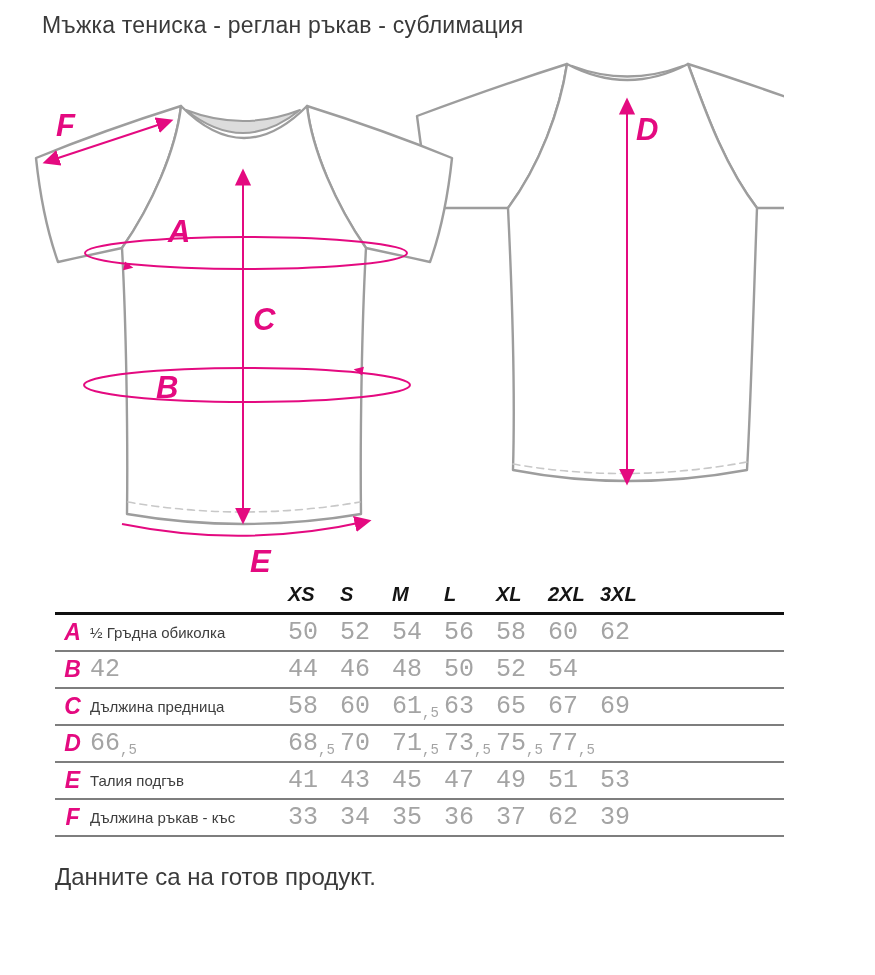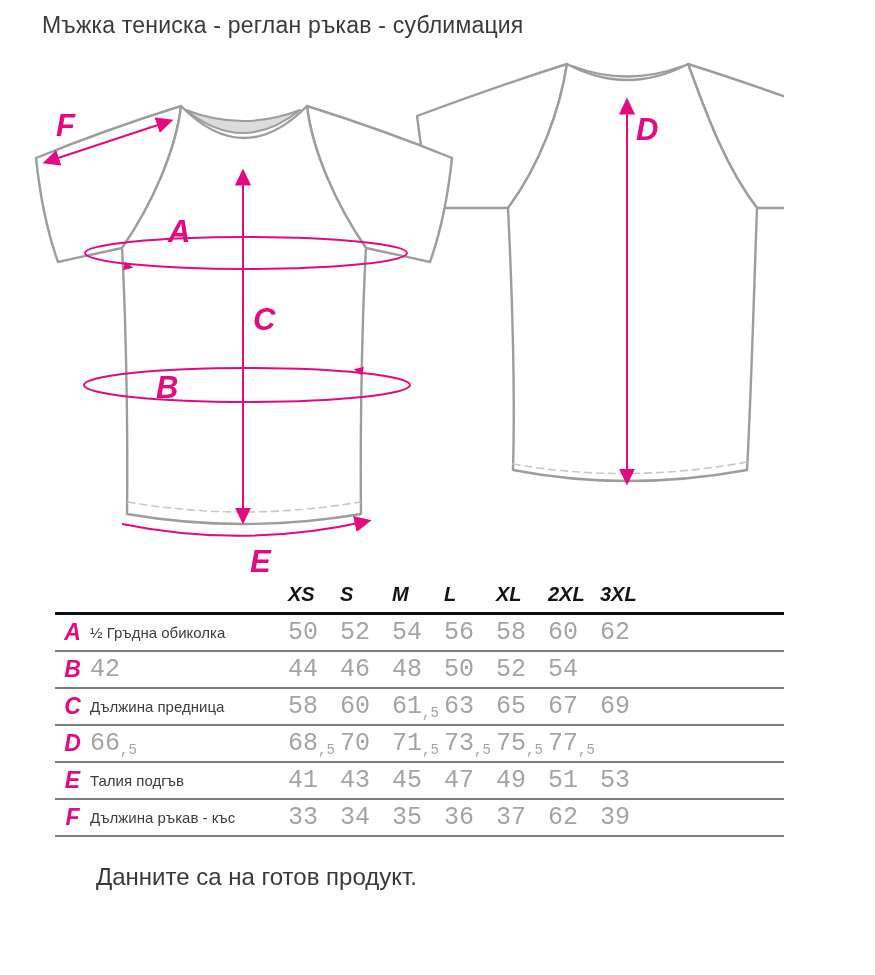--- a/index.html
+++ b/index.html
@@ -34,21 +34,21 @@
   .letter{
     text-align:center; font-weight:bold; font-style:italic;
     font-size:23px;
   }
   .rlabel{ font-size:15px; color:#3e3e3e; }
   .val{ font-size:25px; color:#a4a4a4;font-family:Liberation Mono, monospace; }
   .val .dec{ font-size:14px; position:relative; top:4px; color:#a4a4a4; }
   
   .footer-note{
     position:absolute; left:55px; top:860px;
-    font-size:24px; color:#3a3a3a; line-height:34px;margin-left:41px;
+    font-size:24px; color:#3a3a3a; line-height:34px;
   }
 </style>
 </head>
 <body>
 
 <div class="page">
 
   <div class="page-title">Мъжка тениска - реглан ръкав - сублимация</div>
 
   <svg class="diagram" width="875" height="580" viewBox="0 0 875 580">

